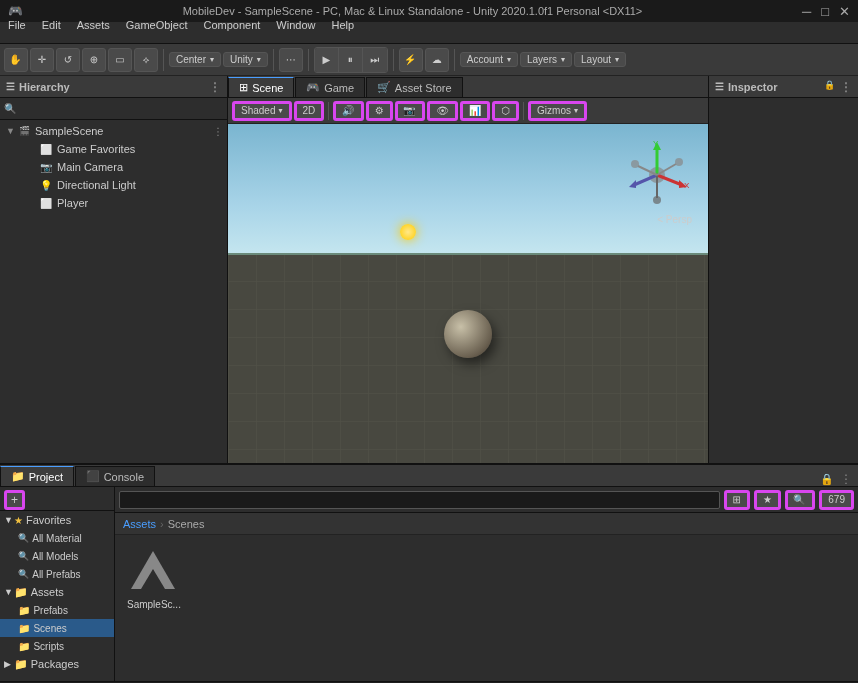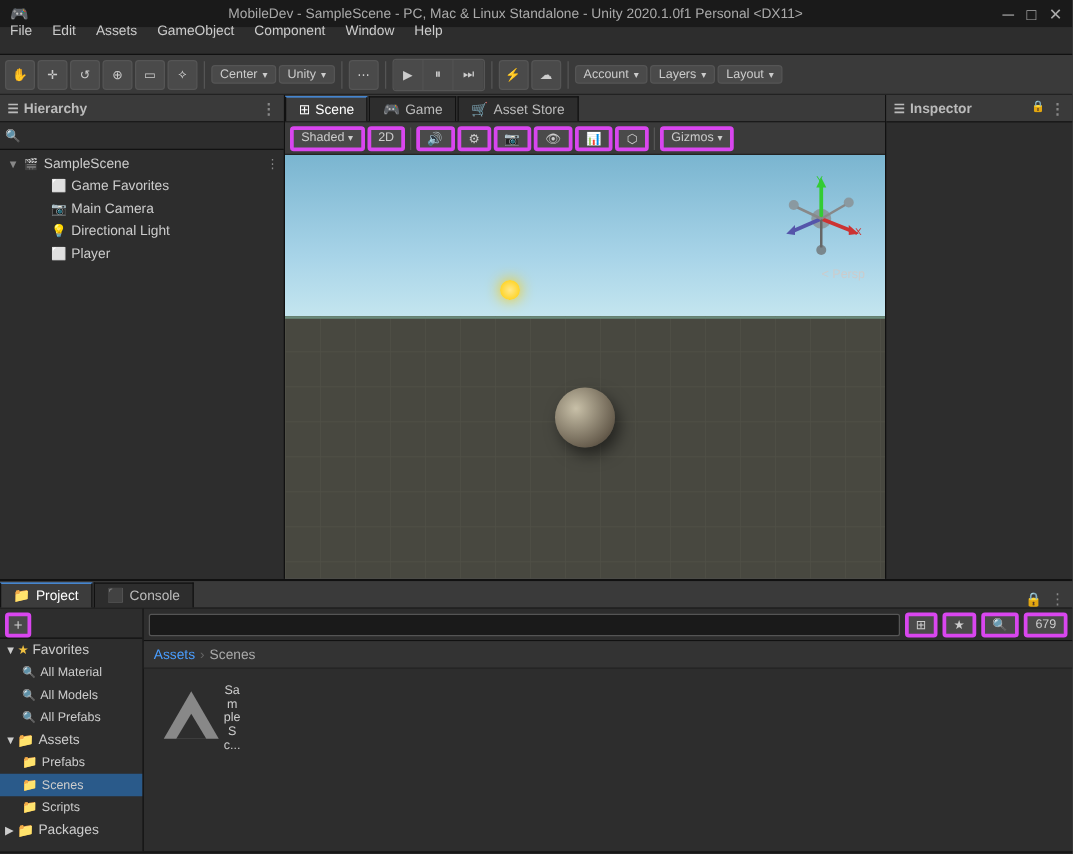--- a/index.html
+++ b/index.html
@@ -180,21 +180,21 @@
       flex: 1; padding: 8px; display: flex; flex-wrap: wrap; gap: 8px; align-content: flex-start;
     }
     .project-breadcrumb {
       height: 22px; background: #333; display: flex; align-items: center; padding: 0 8px;
       font-size: 11px; color: #aaa; border-bottom: 1px solid #222; gap: 4px;
     }
     .breadcrumb-sep { color: #666; }
     .breadcrumb-link { color: #4a9eff; cursor: pointer; }
 
     .project-item {
-      display: flex; flex-direction: row; align-items: center; cursor: pointer; padding: 4px;
+      display: flex; flex-direction: column; align-items: flex-start; cursor: pointer; padding: 4px;
       border-radius: 3px; width: 72px;
     }
     .project-item-icon {
       width: 52px; height: 52px; display: flex; align-items: center; justify-content: center;
     }
     .project-item-label { font-size: 10px; color: #ccc; text-align: center; word-break: break-all; }
 
     
     .unity-logo {
       width: 52px; height: 52px; position: relative;

